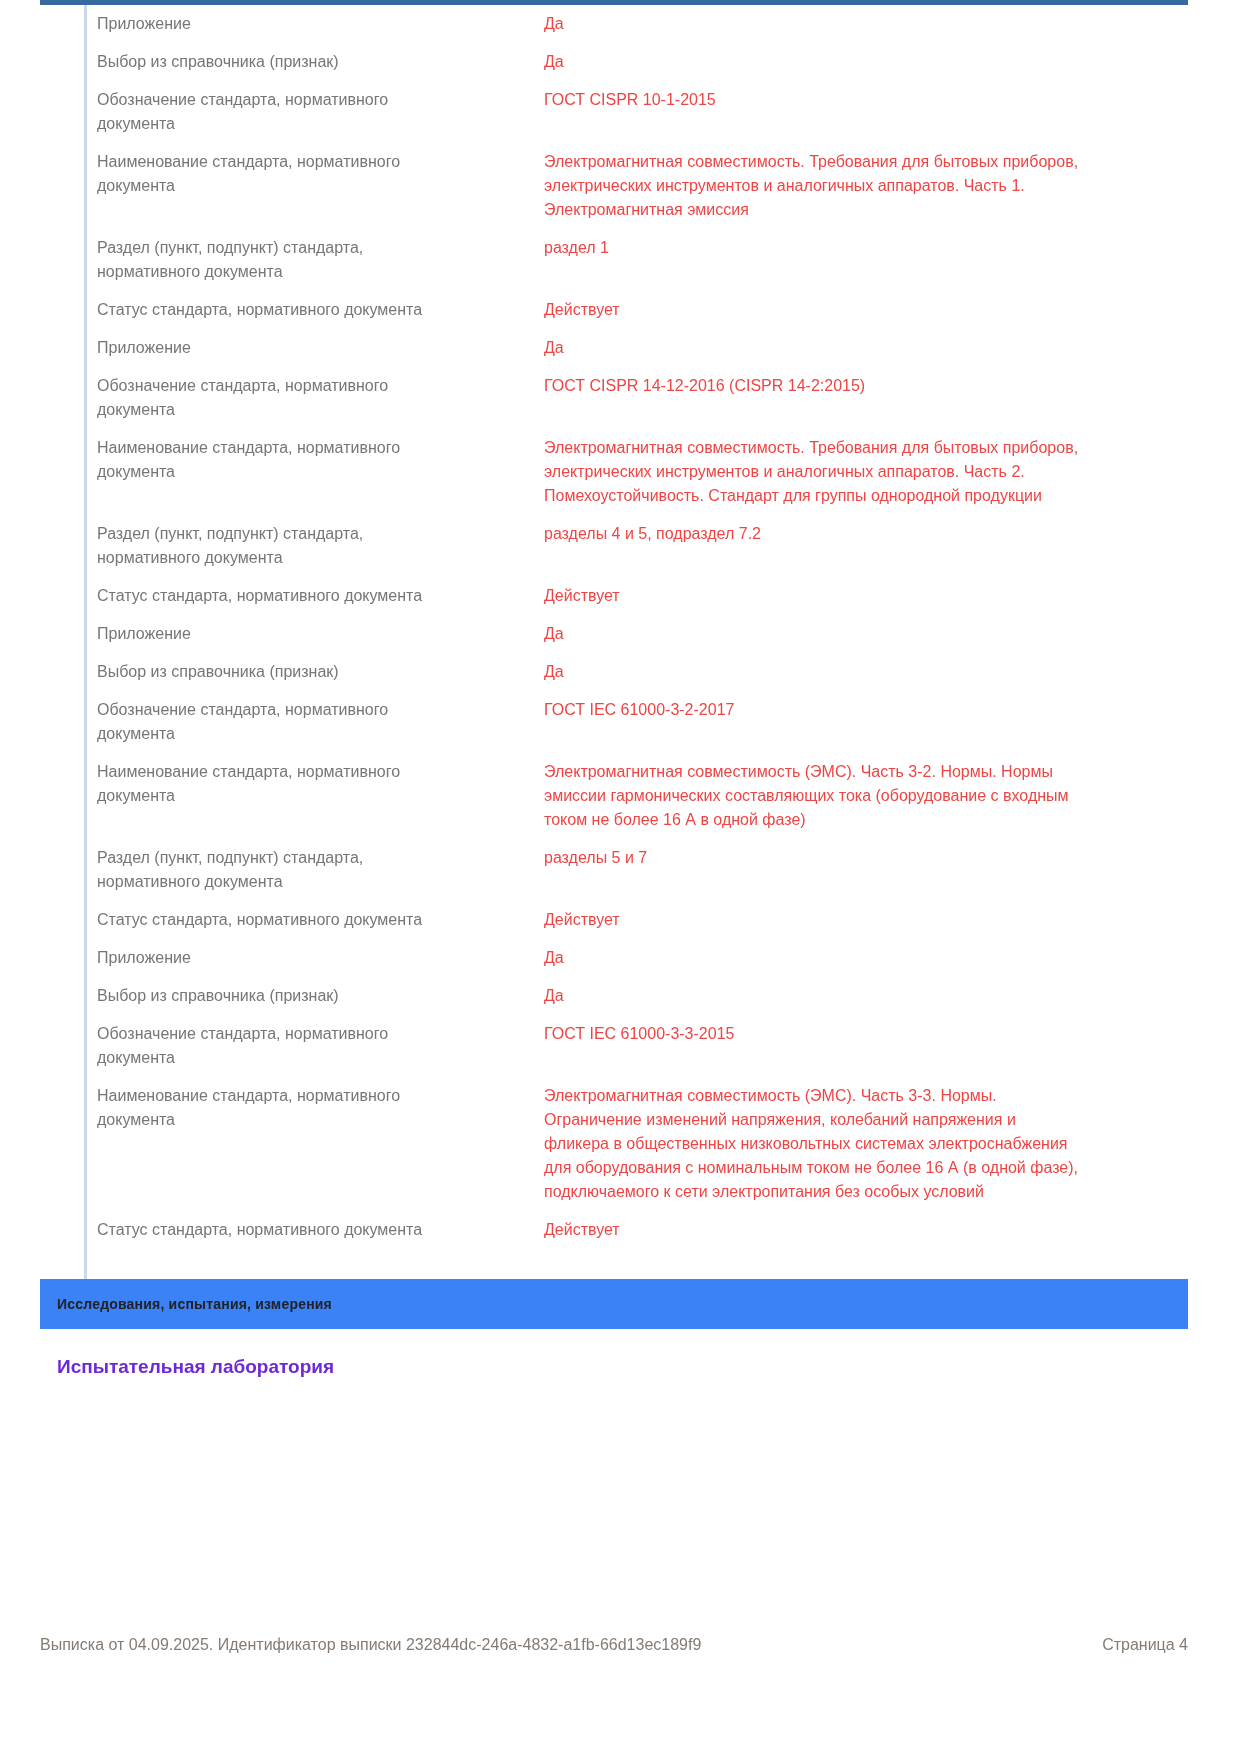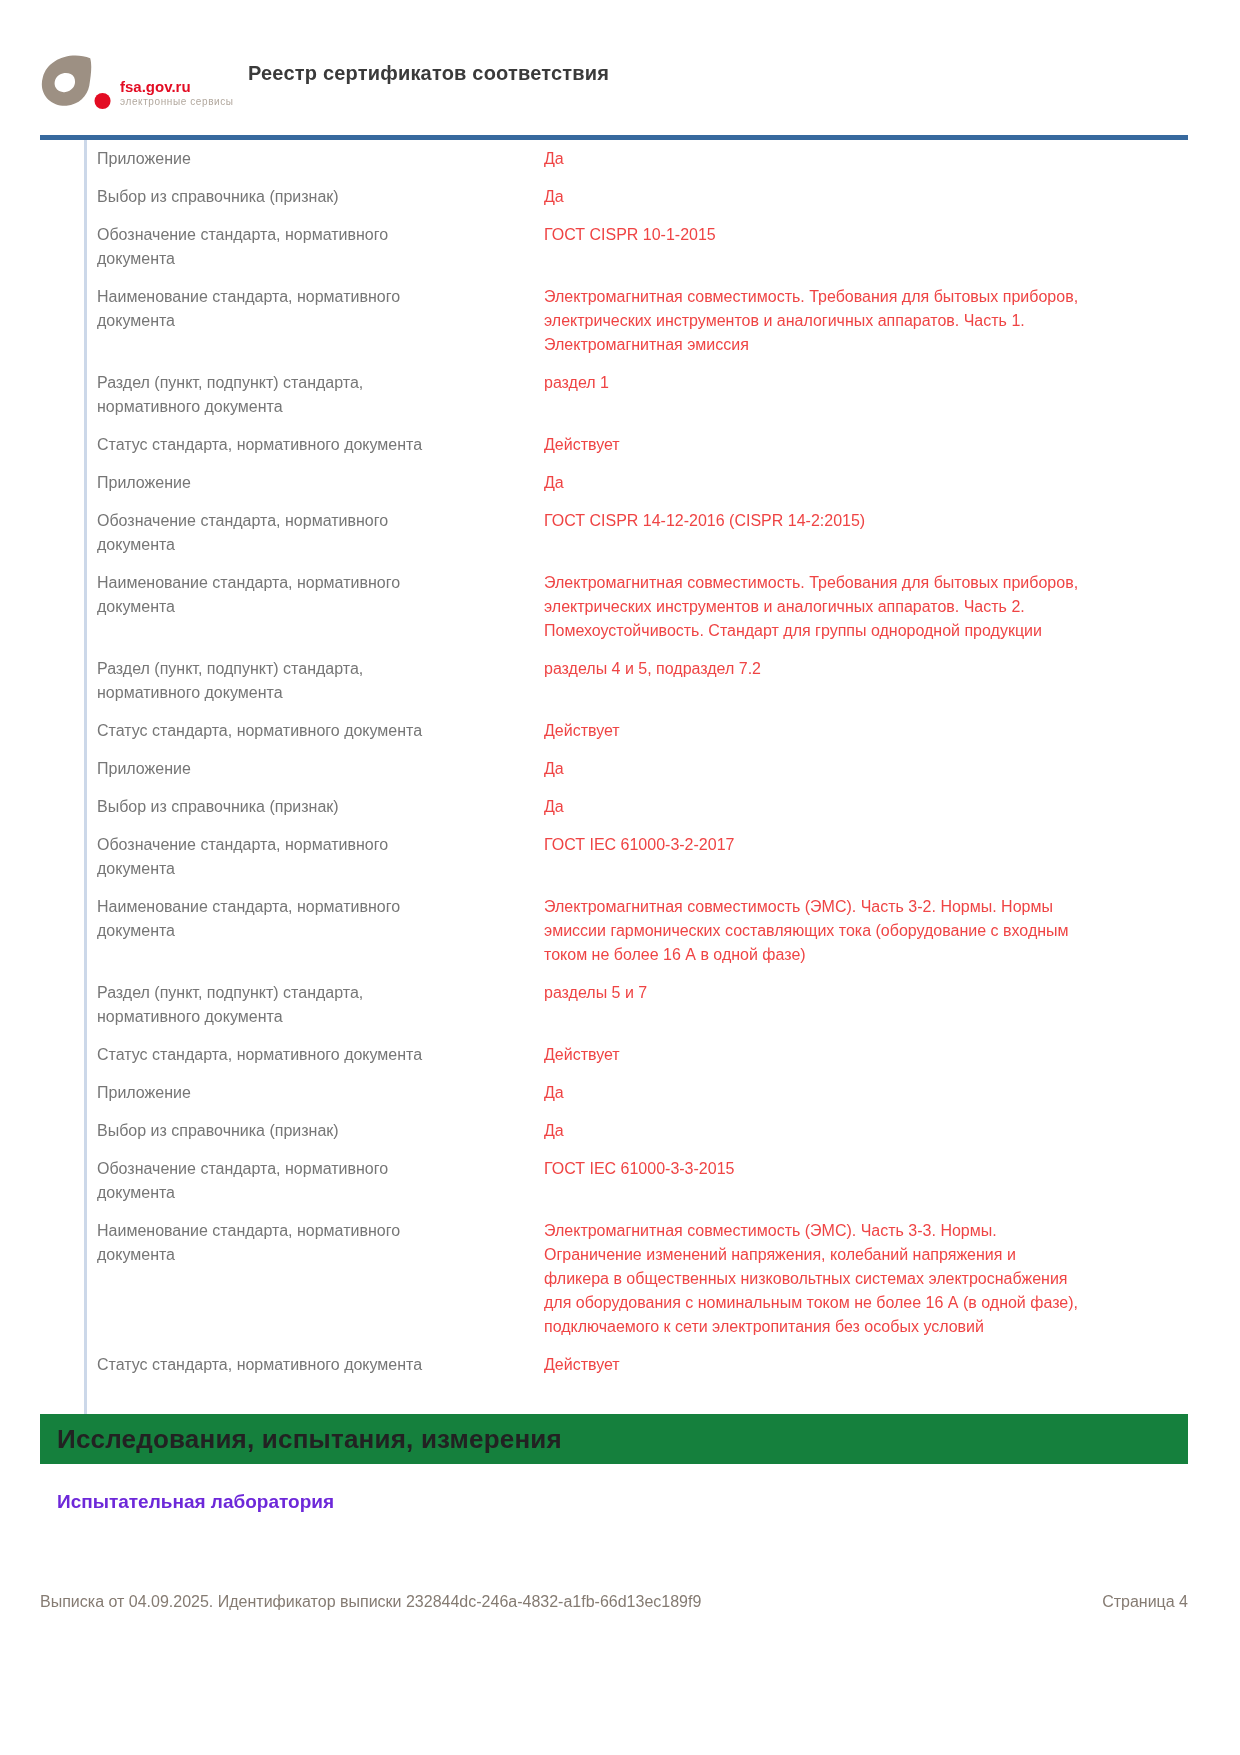--- a/index.html
+++ b/index.html
@@ -75,69 +75,55 @@
     color: #ef4444;
     line-height: 24px;
     white-space: pre-line;
   }
 
   
   .section-band {
     width: 1148px;
     height: 50px;
     box-sizing: border-box;
-    background: #15803d;
+    background: #3b82f6;
     display: flex;
     align-items: center;
     padding-left: 17px;
-    font-size: 26px;
+    font-size: 14px;
     font-weight: bold;
     color: #222222;
     letter-spacing: 0.2px;
   }
   .subsection-title {
     margin: 27px 0 0 17px;
     font-size: 19px;
     font-weight: bold;
     color: #6d28d9;
   }
 
   
   .footer {
     position: absolute;
-    top: 1590px;
+    top: 1633px;
     left: 40px;
     right: 52px;
     display: flex;
     justify-content: space-between;
     align-items: baseline;
     color: #857b72;
     font-size: 16px;
     line-height: 24px;
   }
 </style>
 </head>
 <body>
 
 <div class="page">
 
-  <div class="header">
-    <div class="logo">
-      <svg class="logo-glyph" width="72" height="56" viewBox="0 0 76 58" aria-hidden="true">
-        <path fill="#9d9083" fill-rule="evenodd" d="M53 4 C34 -4 8 4 3 24 C-2 41 11 55 28 54 C41 53 50 44 52 33 C54 21 55 11 53 4 Z
-             M36 24 C39 31 35 38 27 39.5 C19 41 13.5 34 16 27 C19 18.5 32 17 36 24 Z"></path>
-        <circle cx="66" cy="49" r="8.5" fill="#e30c23"></circle>
-      </svg>
-      <div class="logo-text">
-        <div class="logo-domain">fsa.gov.ru</div>
-        <div class="logo-sub">электронные сервисы</div>
-      </div>
-    </div>
-    <h1 class="doc-title">Реестр сертификатов соответствия</h1>
-  </div>
 
   <div class="rule"></div>
 
   <div class="standards-table">
   <div class="t-row">
     <div class="t-label">Приложение</div>
     <div class="t-value">Да</div>
   </div>
 
   <div class="t-row">

